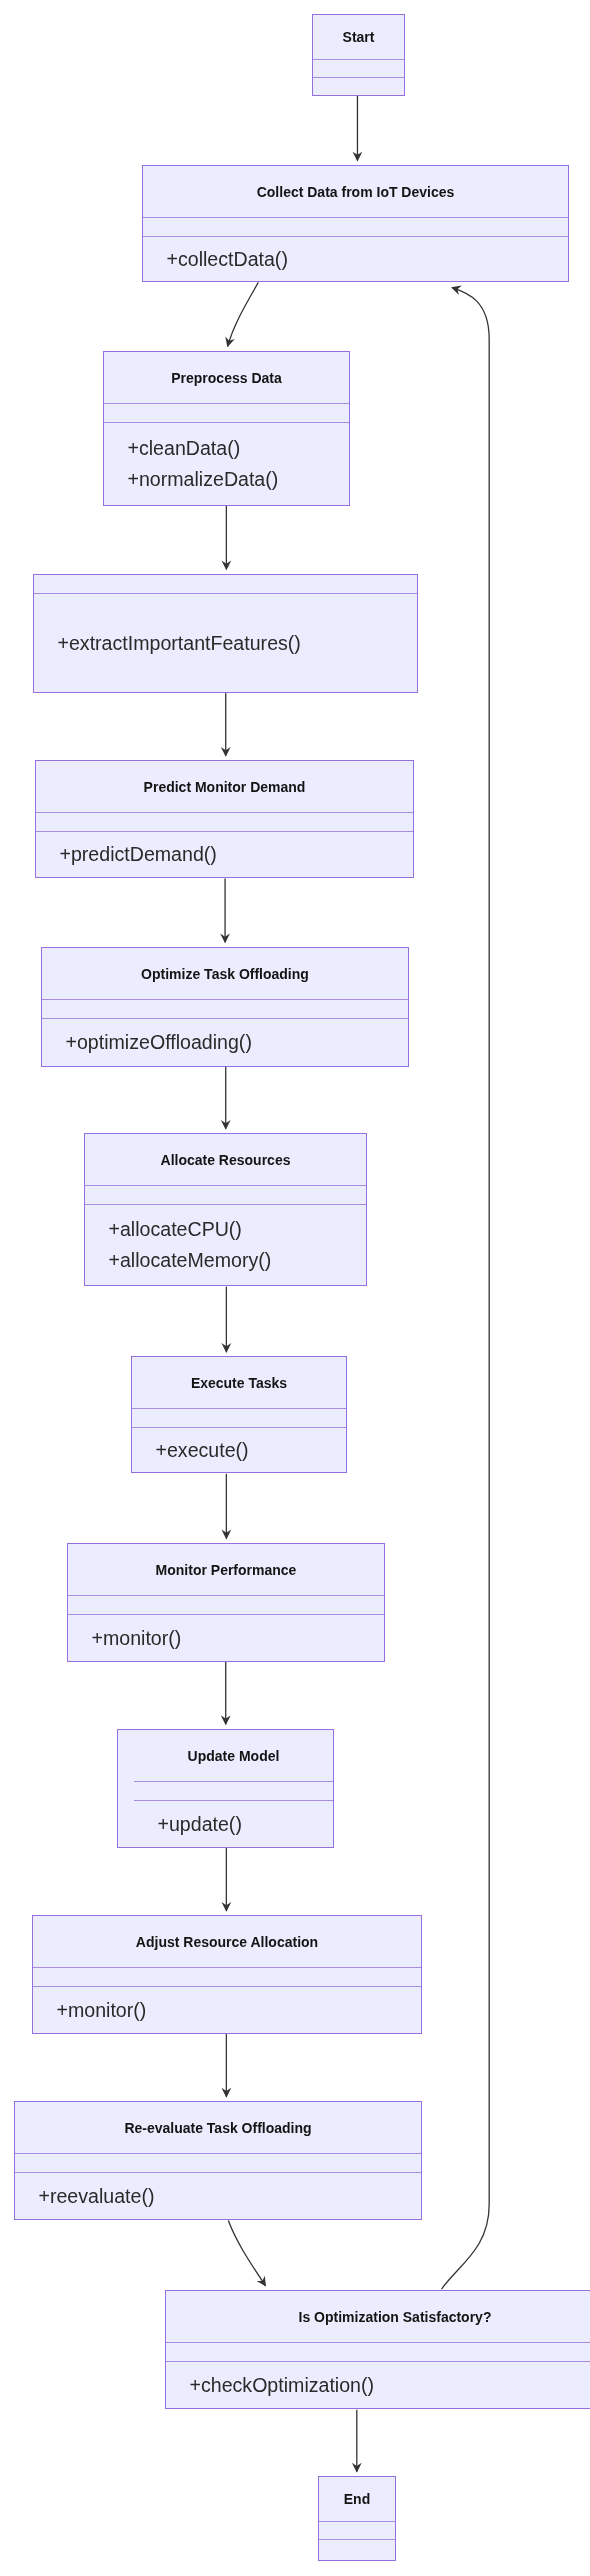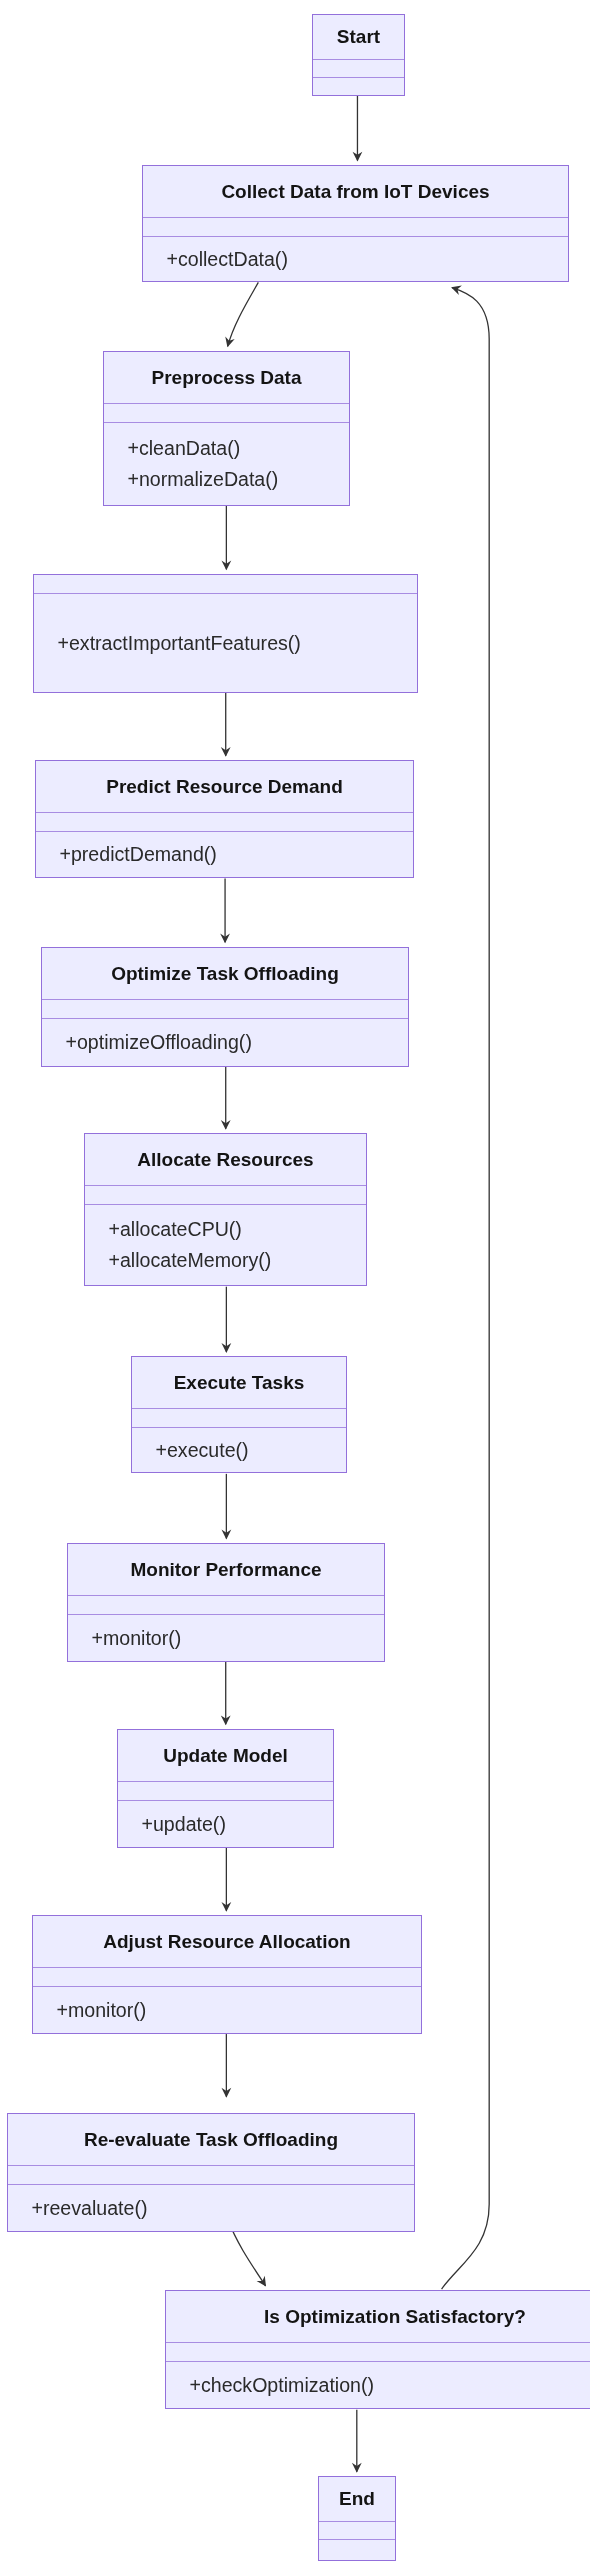--- a/index.html
+++ b/index.html
@@ -14,21 +14,21 @@
   .node{
     position:absolute;
     background:#ECECFF;
     border:1.3px solid #9370DB;
     box-sizing:border-box;
     display:flex;flex-direction:column;
   }
   .node .title{
     flex:0 0 51px;
     display:flex;align-items:center;justify-content:center;
-    font-weight:bold;font-size:19px;color:#141414;
+    font-weight:bold;font-size:14px;color:#141414;
     border-bottom:1px solid #a88ce2;
     white-space:nowrap;
   }
   .node .attrs{
     flex:0 0 18px;
     border-bottom:1px solid #a88ce2;
   }
   .node .methods{
     flex:1 1 auto;
     display:flex;flex-direction:column;justify-content:center;
@@ -93,21 +93,21 @@
   </div>
 
   <div class="node" style="left:33px;top:574px;width:385px;height:119px;">
     <div class="attrs"></div>
     <div class="methods">
       <div class="method-line">+extractImportantFeatures()</div>
     </div>
   </div>
 
   <div class="node" style="left:35px;top:760px;width:379px;height:118px;">
-    <div class="title">Predict Resource Demand</div>
+    <div class="title">Predict Monitor Demand</div>
     <div class="attrs"></div>
     <div class="methods">
       <div class="method-line">+predictDemand()</div>
     </div>
   </div>
 
   <div class="node" style="left:41px;top:947px;width:368px;height:120px;">
     <div class="title">Optimize Task Offloading</div>
     <div class="attrs"></div>
     <div class="methods">
@@ -133,37 +133,37 @@
   </div>
 
   <div class="node" style="left:67px;top:1543px;width:318px;height:119px;">
     <div class="title">Monitor Performance</div>
     <div class="attrs"></div>
     <div class="methods">
       <div class="method-line">+monitor()</div>
     </div>
   </div>
 
-  <div class="node" style="left:117px;top:1729px;width:217px;height:119px;">
+  <div class="node" style="left:117px;top:1729px;width:217px;height:119px;padding-left:16px;">
     <div class="title">Update Model</div>
     <div class="attrs"></div>
     <div class="methods">
       <div class="method-line">+update()</div>
     </div>
   </div>
 
   <div class="node" style="left:32px;top:1915px;width:390px;height:119px;">
     <div class="title">Adjust Resource Allocation</div>
     <div class="attrs"></div>
     <div class="methods">
       <div class="method-line">+monitor()</div>
     </div>
   </div>
 
-  <div class="node" style="left:7px;top:2101px;width:408px;height:119px;margin-top:12px;">
+  <div class="node" style="left:14px;top:2101px;width:408px;height:119px;">
     <div class="title">Re-evaluate Task Offloading</div>
     <div class="attrs"></div>
     <div class="methods">
       <div class="method-line">+reevaluate()</div>
     </div>
   </div>
 
   <div class="node" style="left:165px;top:2290px;width:460px;height:119px;">
     <div class="title">Is Optimization Satisfactory?</div>
     <div class="attrs"></div>

